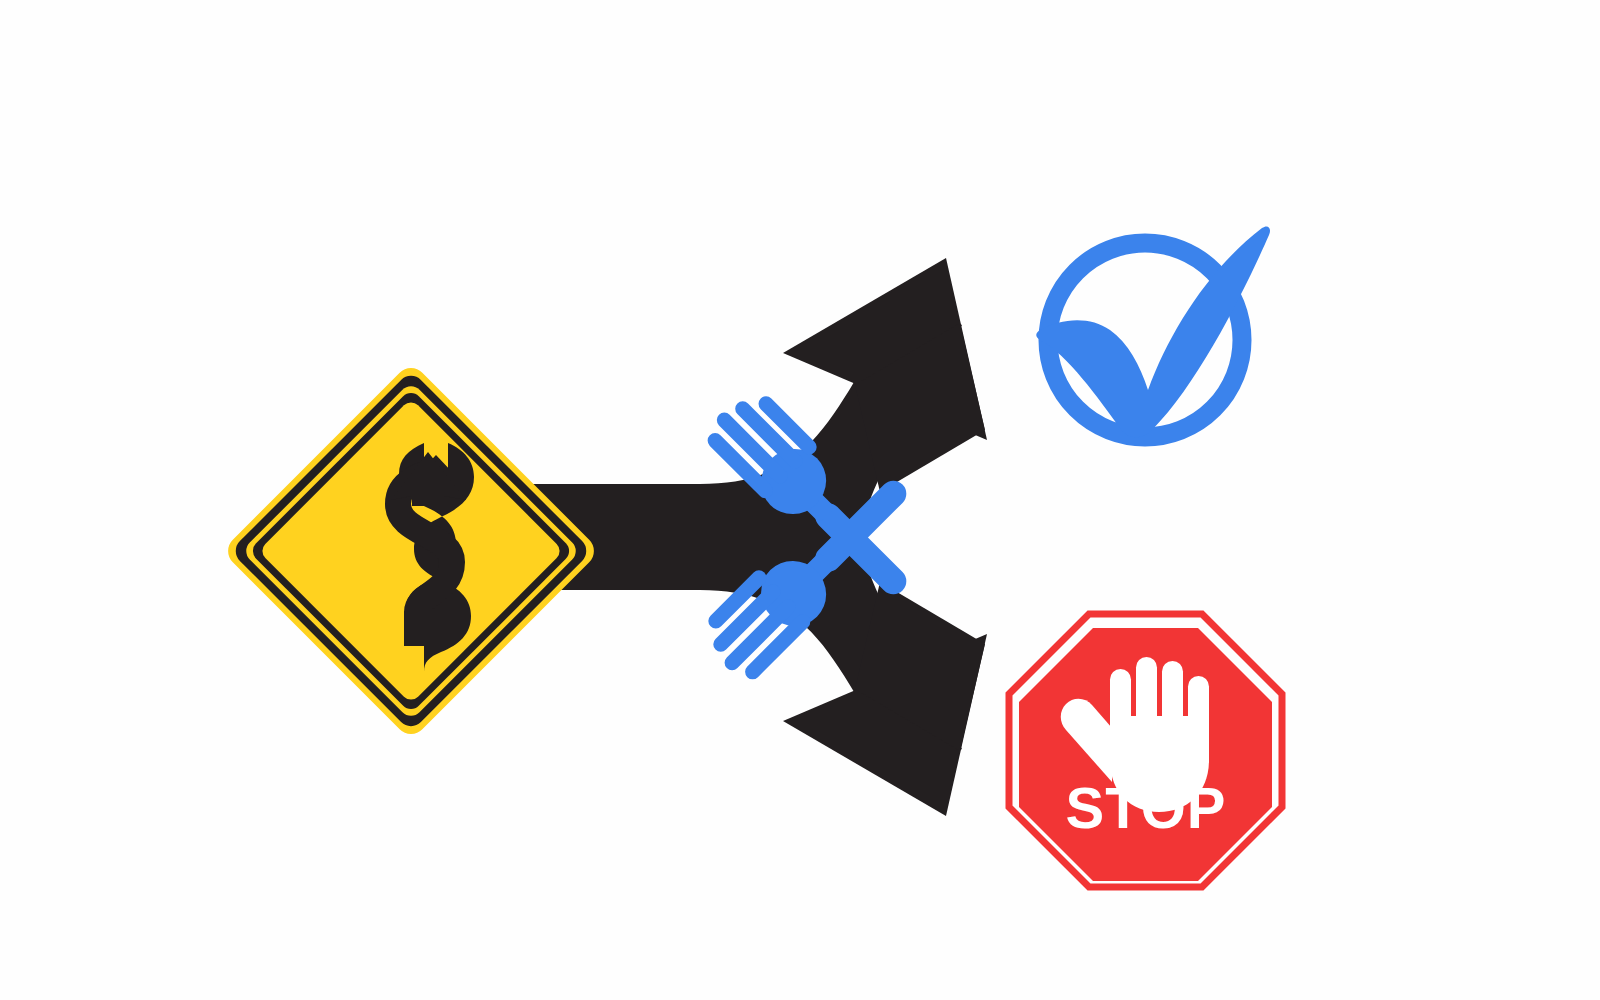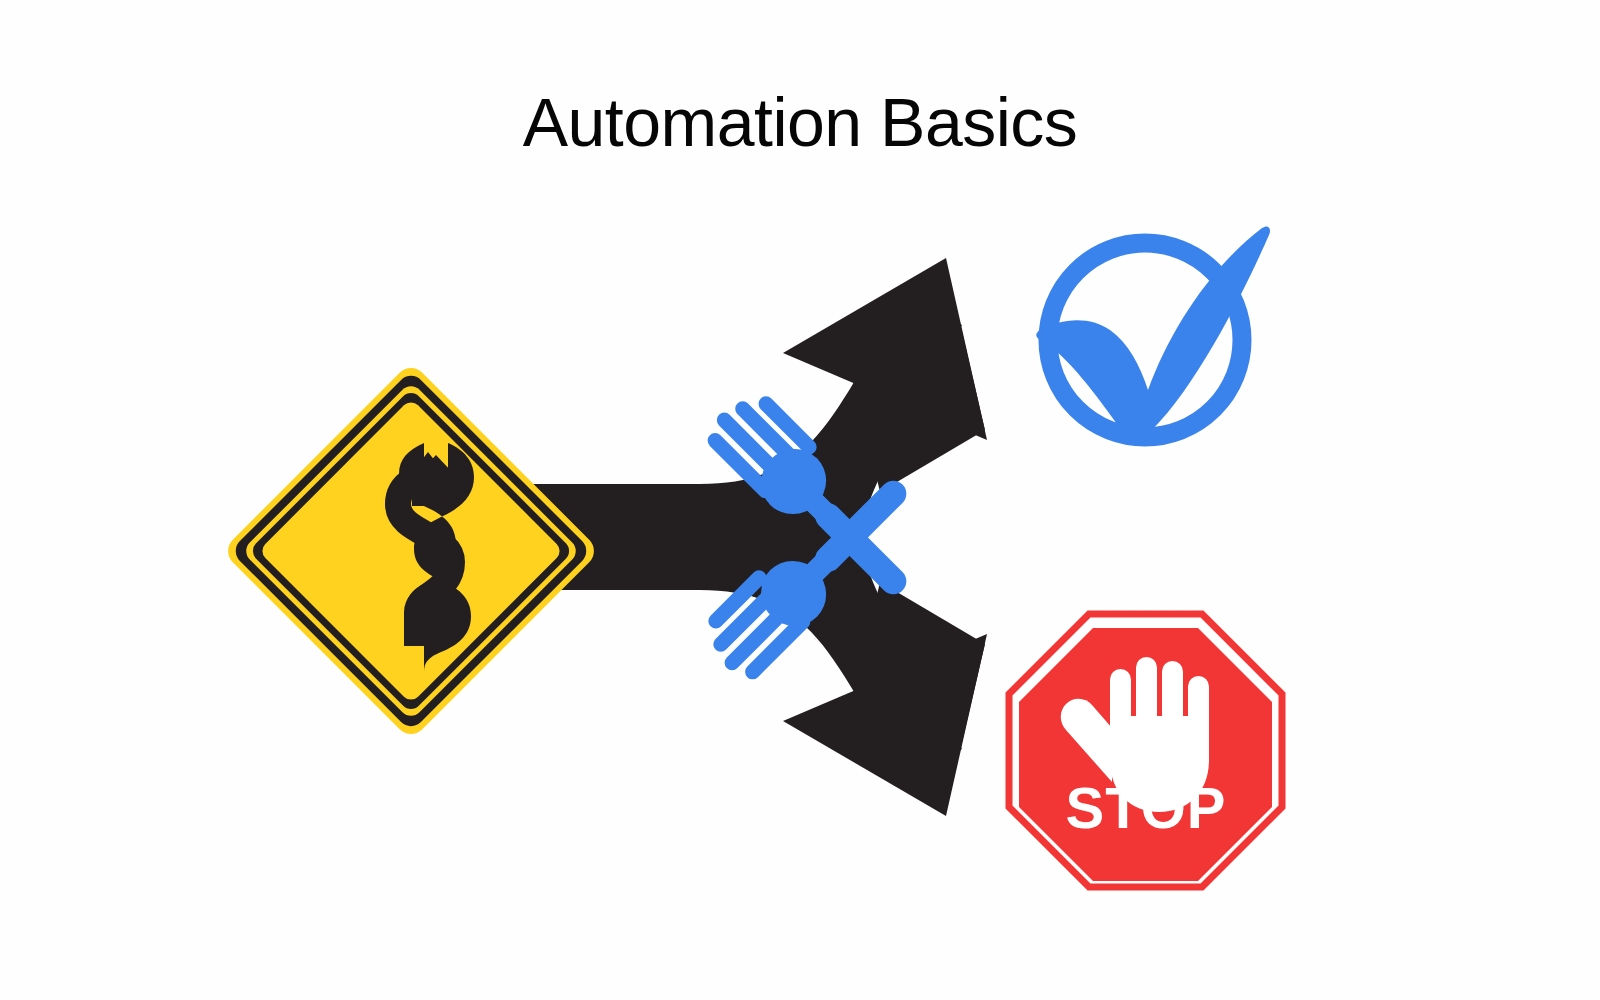--- a/index.html
+++ b/index.html
@@ -37,21 +37,20 @@
     top: 0;
     width: 1600px;
     height: 1000px;
   }
 </style>
 </head>
 <body>
 
 <div id="canvas">
 
-  <div id="title">Automation Basics</div>
 
   <svg id="art" viewBox="0 0 1600 1000" xmlns="http://www.w3.org/2000/svg">
 
     <g>
 
       <path fill="#231f20" d="M 466 484
                L 700 484
                C 790 484 820 440 860 372
                L 905 292
                L 962 325

